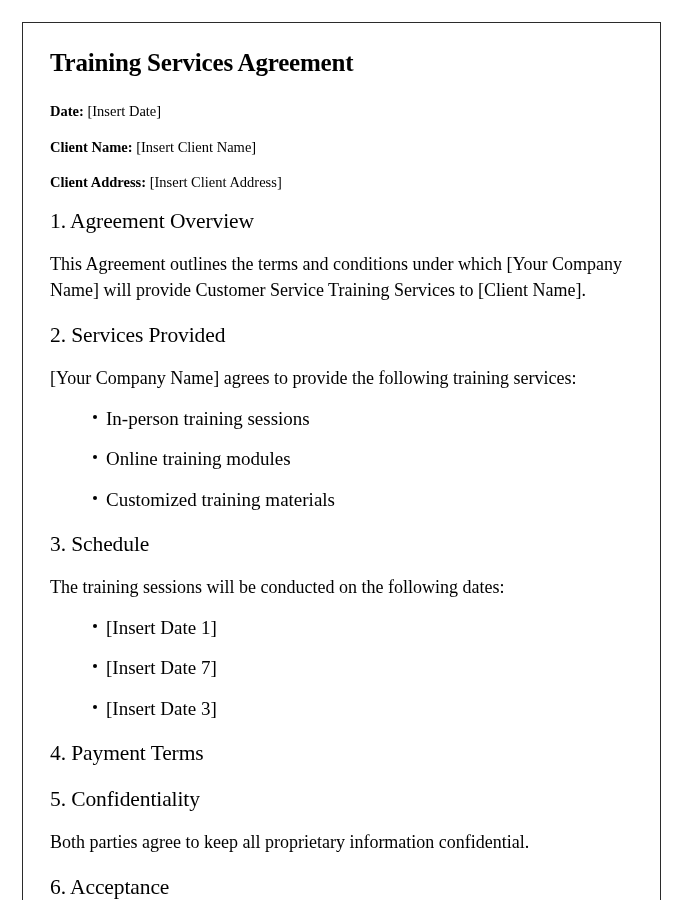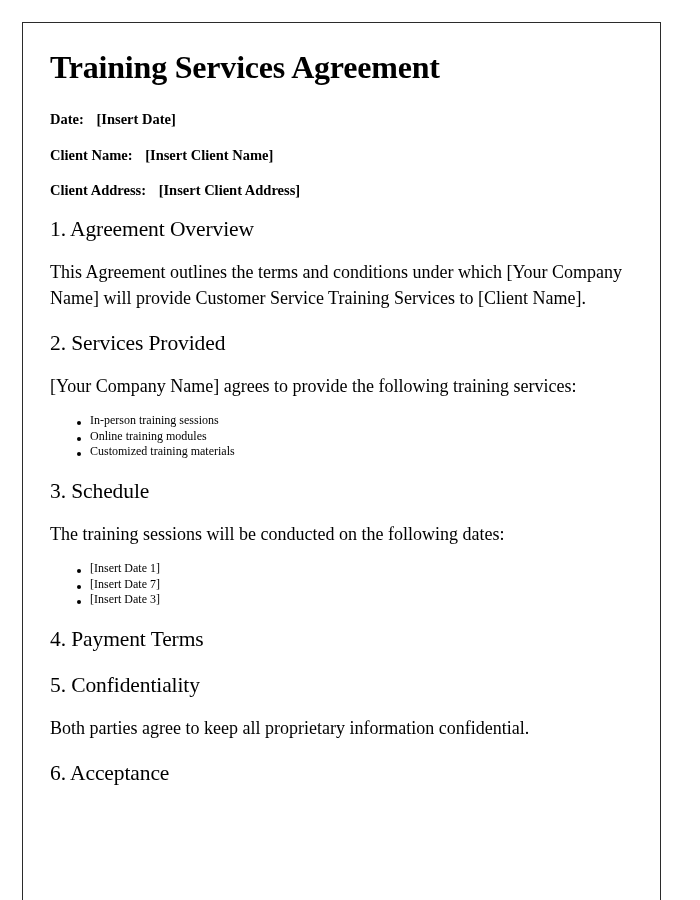--- a/index.html
+++ b/index.html
@@ -23,37 +23,36 @@
     box-sizing: border-box;
     border: 1px solid #2b2b2b;
     border-bottom: none;
     background: #ffffff;
     overflow: hidden;
   }
   .page-inner {
     padding: 26px 28px 0 27px;
   }
   .doc-title {
-    font-size: 32px;
+    font-size: 25px;
     font-weight: bold;
     line-height: 1.15;
     margin: 0 0 24px 0;
     letter-spacing: -0.2px;
   }
   .meta-line {
     font-size: 14.5px;
     line-height: 1.3;
     margin: 0 0 17px 0;
   }
   .meta-label {
     font-weight: bold;
   }
   .meta-value {
-    font-weight: bold;
-    margin-left: 9px;
+    font-weight: normal;
   }
   h2.section-heading {
     font-size: 21.5px;
     font-weight: normal;
     line-height: 1.2;
     margin: 0 0 16px 0;
     letter-spacing: -0.1px;
   }
   .section {
     margin: 0 0 20px 0;
@@ -68,24 +67,24 @@
   }
   p.body-text:last-child {
     margin-bottom: 0;
   }
   ul.bullet-list {
     margin: 0 0 4px 0;
     padding-left: 40px;
     list-style: none;
   }
   ul.bullet-list li {
-    font-size: 12px;
+    font-size: 19px;
     line-height: 1.28;
     position: relative;
-    margin: 0;
+    margin: 16px;
   }
   ul.bullet-list li:before {
     content: "";
     position: absolute;
     left: -13px;
     top: 8px;
     width: 4px;
     height: 4px;
     border-radius: 50%;
     background: #000000;

